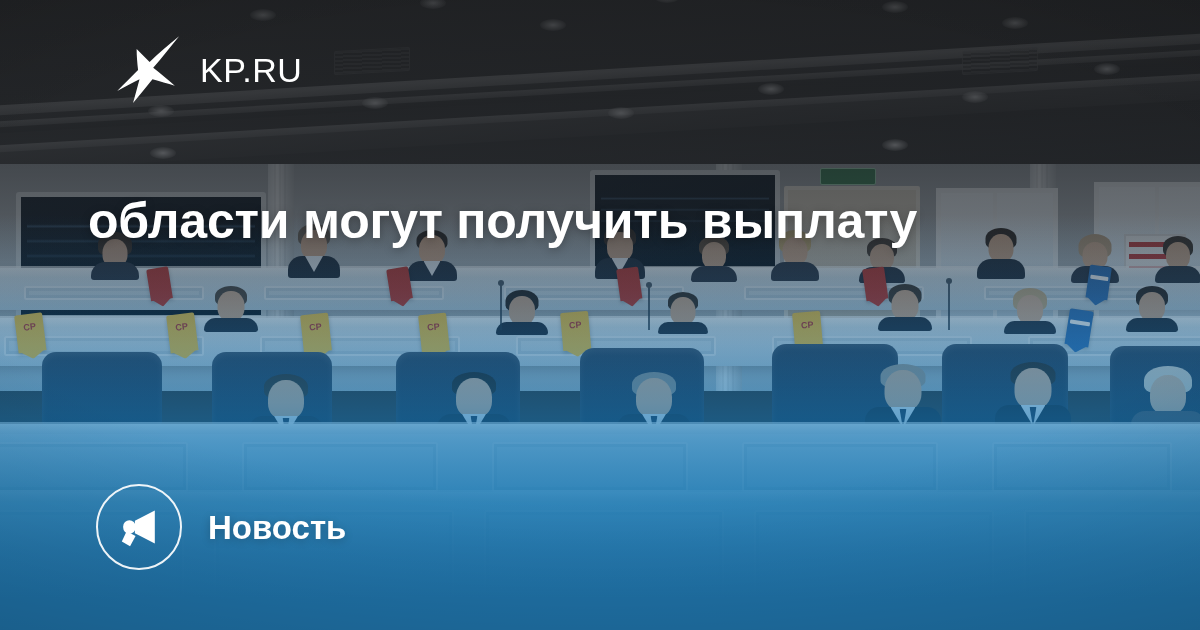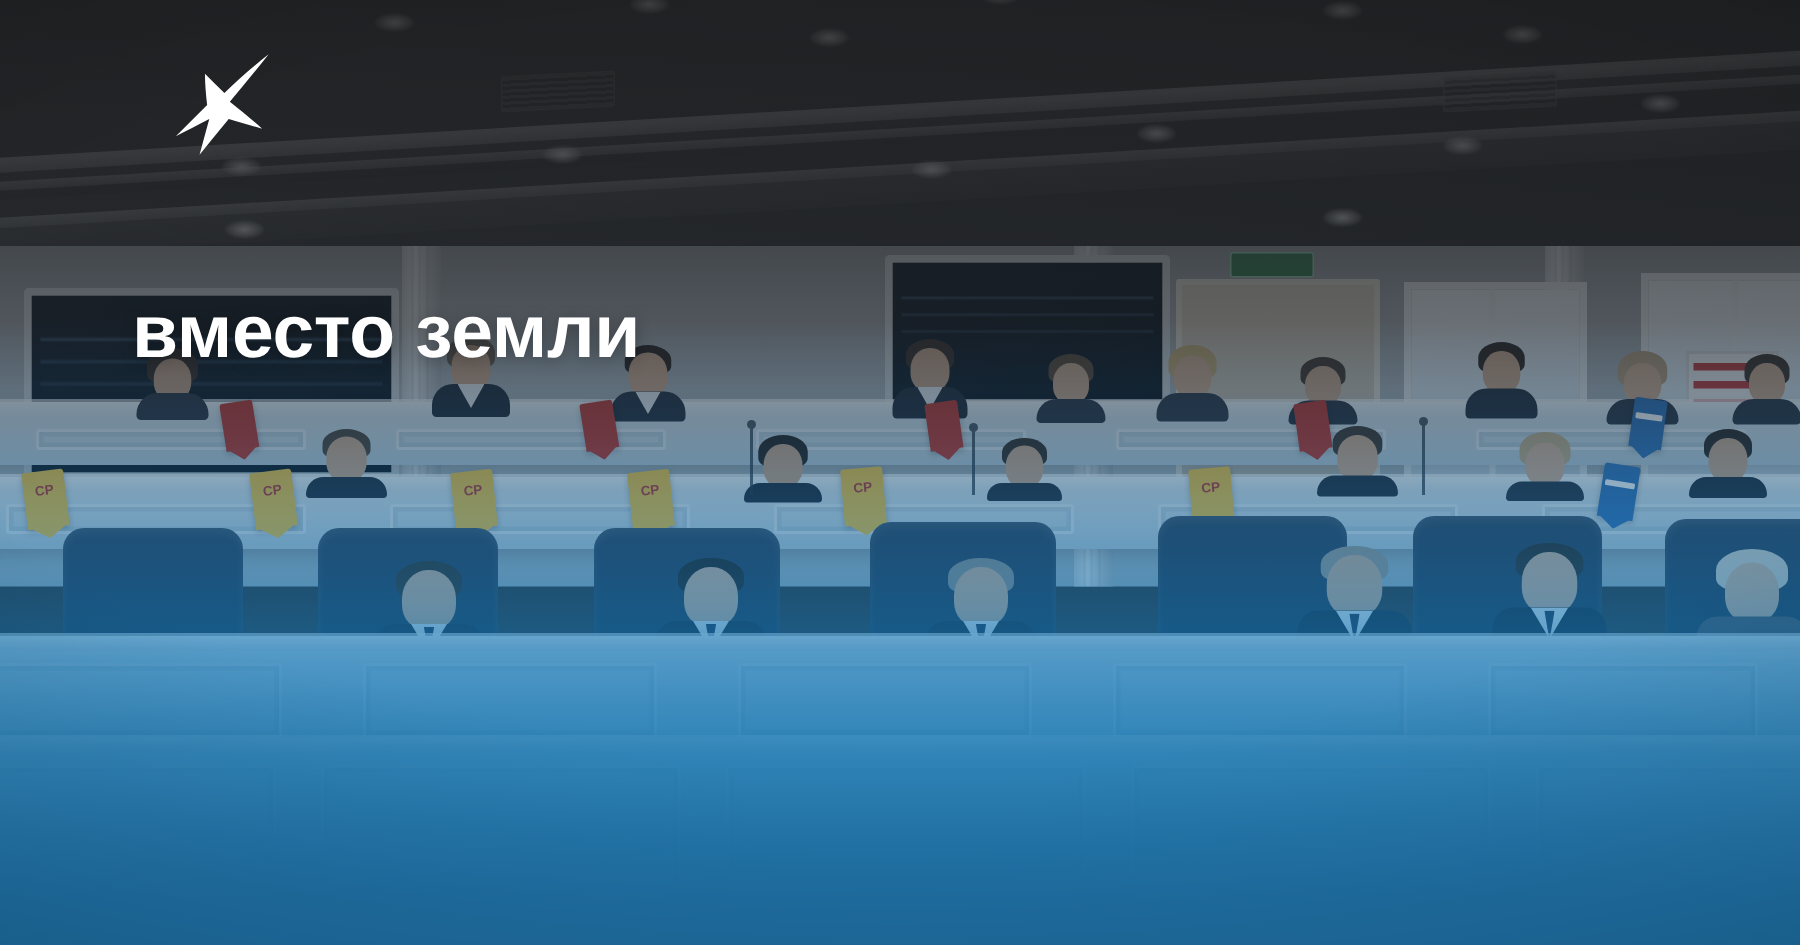--- a/index.html
+++ b/index.html
@@ -519,20 +519,31 @@
   <div class="grade-blue"></div>
   <div class="grade-vign"></div>
 
   <div class="brand">
     <svg class="bird" viewBox="0 0 100 100" aria-hidden="true">
       <path fill="#ffffff" d="M96,3 C82,14 67,27 55,39 C49,33 43,27 37,21 C37,31 38,41 39,50
                               C30,59 20,69 10,79 C20,74 31,68 41,63 C38,74 35,85 32,96
                               C41,85 50,74 59,63 C69,66 80,69 90,72 C80,63 70,55 60,47
                               C72,33 84,18 96,3 Z"></path>
     </svg>
+    <span class="wordmark">KP.RU</span>
   </div>
 
   <h1 class="headline">
-    <span style="display: block;">вместо земли</span>
+    <span style="display: block;">области могут получить выплату</span>
   </h1>
 
+  <div class="label">
+    <span class="badge">
+      <svg viewBox="0 0 64 64" aria-hidden="true">
+        <path fill="#ffffff" d="M55,8 L26,23 L26,41 L55,56 Z"></path>
+        <rect x="9" y="22" width="18" height="20" rx="9" fill="#ffffff"></rect>
+        <path fill="#ffffff" d="M14,38 L27,45 L19,60 L7,53 Z"></path>
+      </svg>
+    </span>
+    <span class="txt">Новость</span>
+  </div>
 
 </div>
 
 </body></html>

